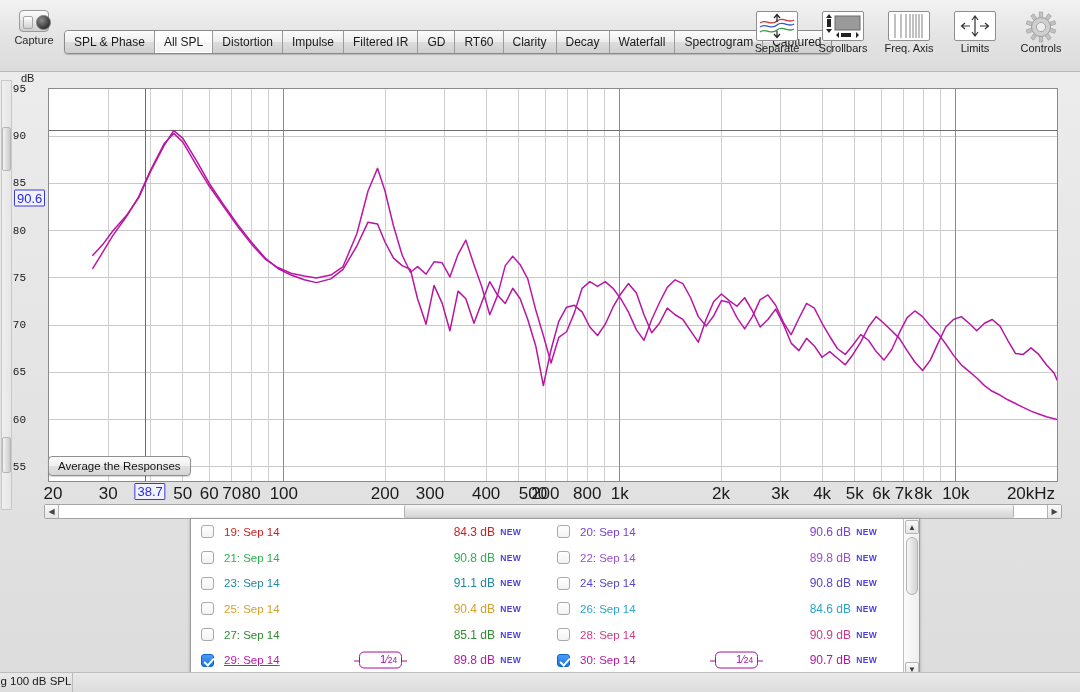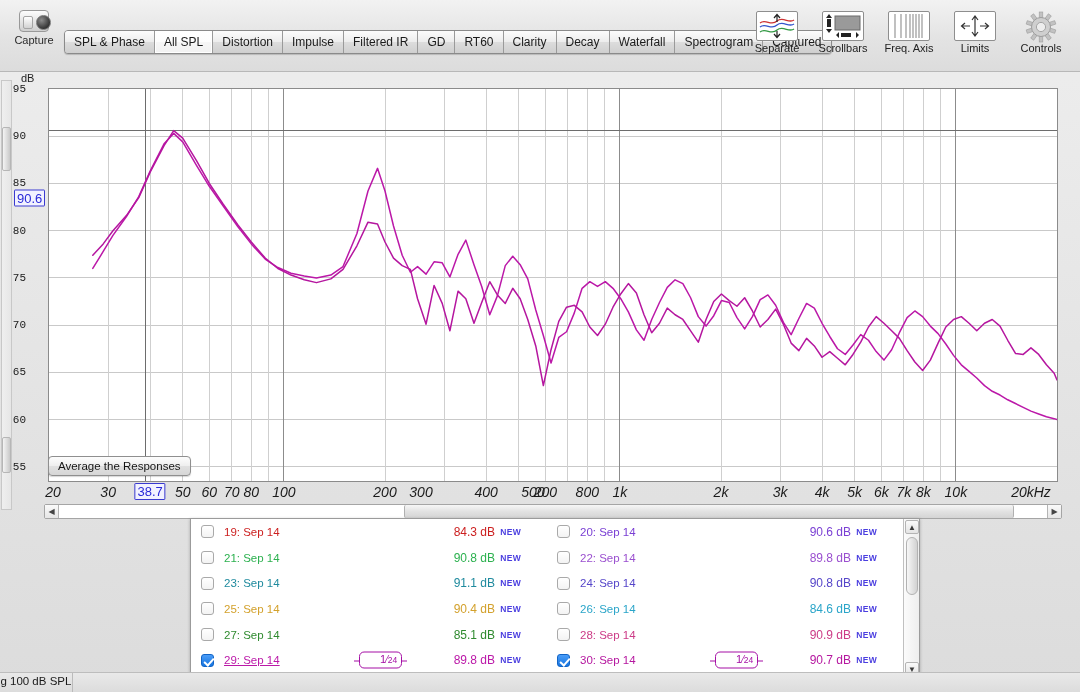--- a/index.html
+++ b/index.html
@@ -114,24 +114,23 @@
   .ylabels { position: absolute; left: 0; top: 16px; width: 46px; height: 394px; }
   .ylab {
     position: absolute; right: 20px;
     font-size: 11px; color: #1b1b1b;
     transform: translateY(-50%);
     font-family: Liberation Mono, monospace;
   }
   .xlabels { position: absolute; left: 0px; top: 412px; width: 1080px; height: 20px; }
   .xlab {
     position: absolute; top: 0;
-    font-size: 14px; color: #1b1b1b;
+    font-size: 17px; color: #1b1b1b;
     transform: translateX(-50%);
     white-space: nowrap;
-    font-style: italic;
   }
   .marker-box {
     position: absolute;
     border: 1px solid #3a3ad0;
     background: #f2f2ff;
     color: #2a2ad8;
     font-size: 13px;
     padding: 0 2px;
     border-radius: 1px;
     white-space: nowrap;
@@ -466,21 +465,21 @@
 
     <div class="xlabels" id="xlabels">
         <div class="xlab" style="left: 53px;">20</div>
         <div class="xlab" style="left: 108.167px;">30</div>
         <div class="xlab" style="left: 182.708px;">50</div>
         <div class="xlab" style="left: 209.313px;">60</div>
         <div class="xlab" style="left: 231.807px;">70</div>
         <div class="xlab" style="left: 251.292px;">80</div>
         <div class="xlab" style="left: 283.854px;">100</div>
         <div class="xlab" style="left: 385px;">200</div>
-        <div class="xlab" style="left: 421px;">300</div>
+        <div class="xlab" style="left: 430px;">300</div>
         <div class="xlab" style="left: 486.146px;">400</div>
         <div class="xlab" style="left: 503px; margin-left: 30px;">500</div>
         <div class="xlab" style="left: 545.313px;">200</div>
         <div class="xlab" style="left: 587.292px;">800</div>
         <div class="xlab" style="left: 619.854px;">1k</div>
         <div class="xlab" style="left: 721px;">2k</div>
         <div class="xlab" style="left: 780.167px;">3k</div>
         <div class="xlab" style="left: 822.146px;">4k</div>
         <div class="xlab" style="left: 854.708px;">5k</div>
         <div class="xlab" style="left: 881.313px;">6k</div>

